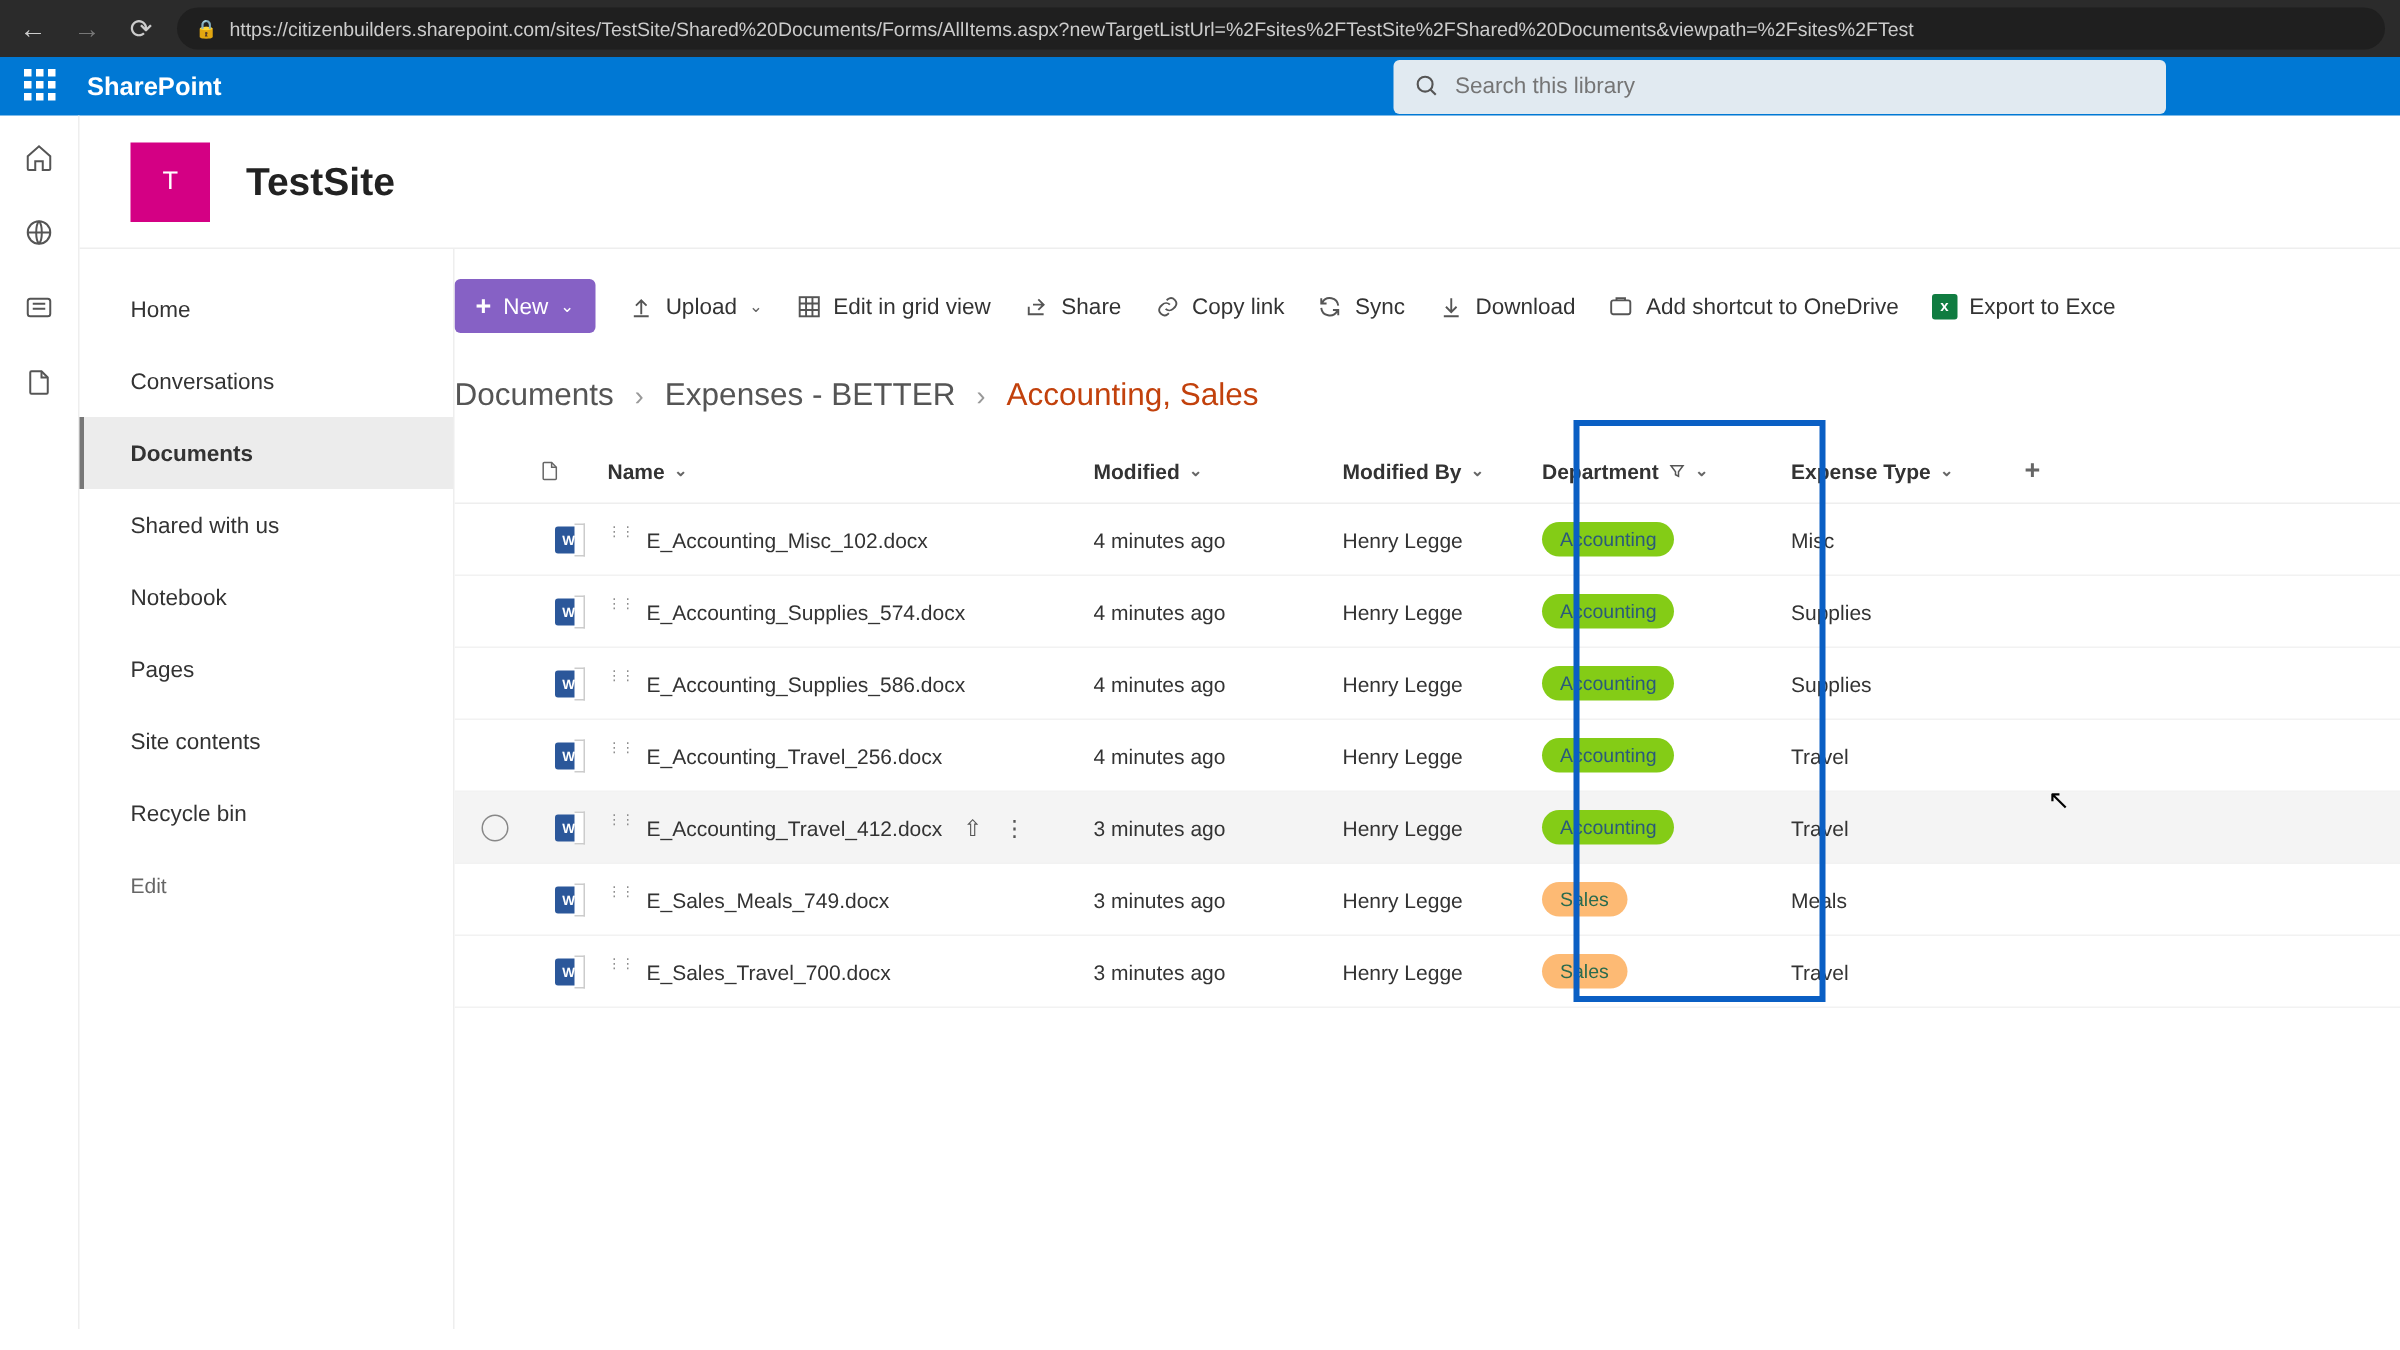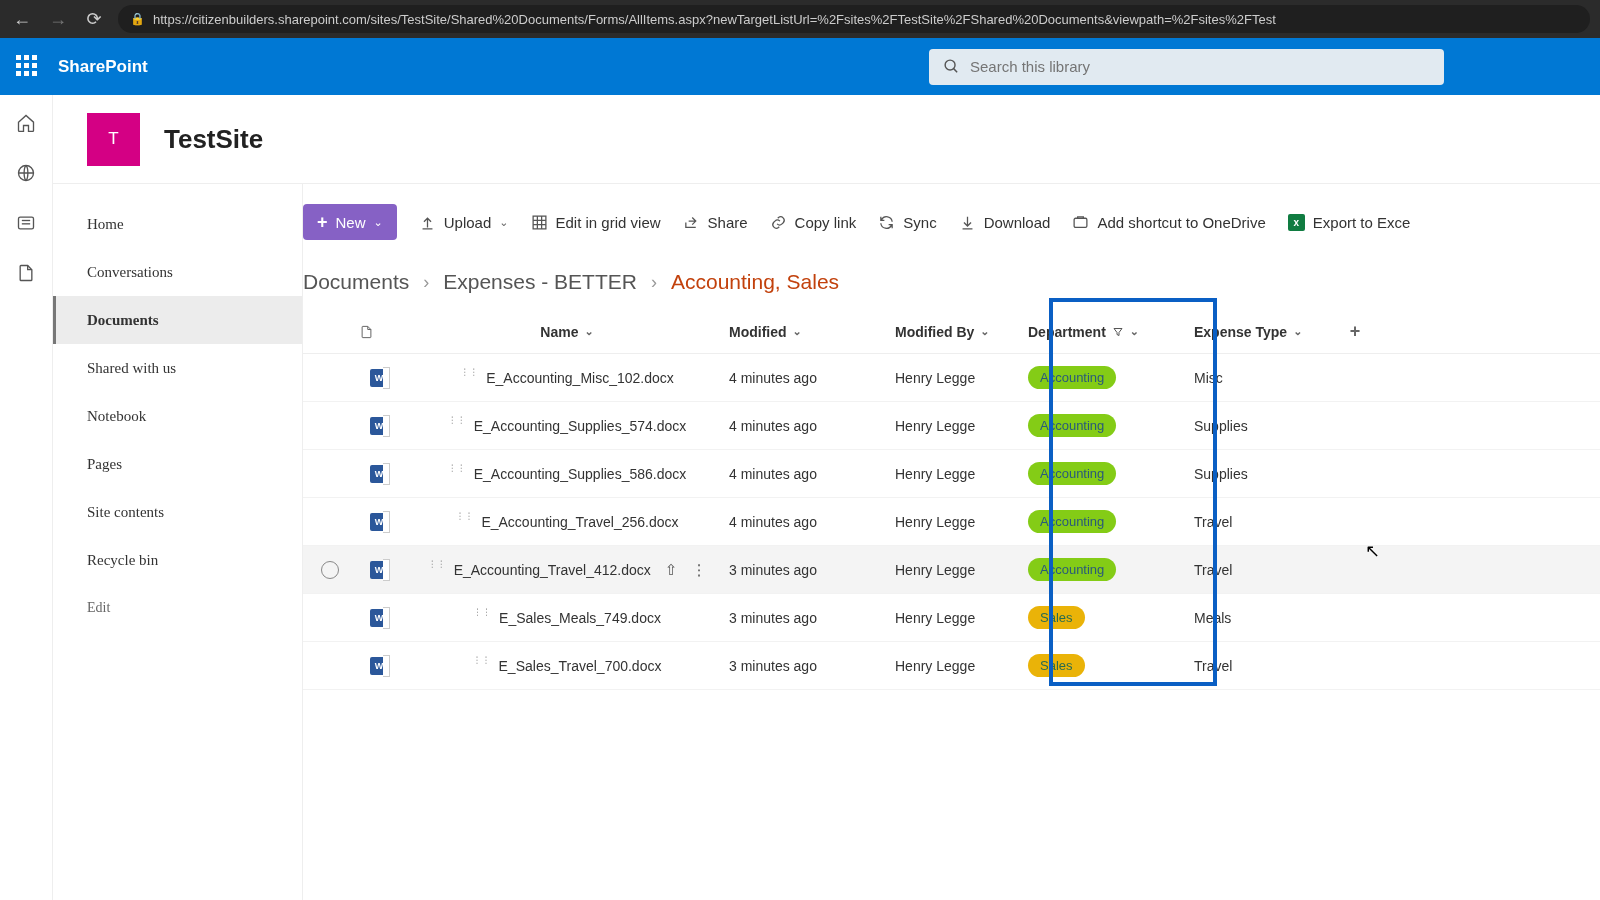--- a/index.html
+++ b/index.html
@@ -1,67 +1,67 @@
 <!DOCTYPE html>
 <html><head>
 <meta charset="utf-8">
 <style>
 * { box-sizing: border-box; margin: 0; padding: 0; font-family: "Segoe UI", sans-serif; }
 body { width: 1600px; height: 900px; overflow: hidden; background: #fff; }
 .browser-bar { background: #2b2b2b; height: 38px; display: flex; align-items: center; padding: 0 10px; gap: 12px; color: #ccc; }
 .browser-bar .nav-btn { width: 24px; text-align: center; font-size: 18px; cursor: pointer; }
 .address-bar { flex: 1; background: #1f1f1f; border-radius: 16px; height: 28px; display: flex; align-items: center; padding: 0 12px; gap: 8px; font-size: 13px; color: #ccc; overflow: hidden; white-space: nowrap; }
 .address-bar .lock { font-size: 12px; }
-.suite-bar { background: #0078d4; height: 57px; display: flex; align-items: center; color: #fff; padding: 0 16px; justify-content: center; }
+.suite-bar { background: #0078d4; height: 39px; display: flex; align-items: center; color: #fff; padding: 0 16px; justify-content: center; }
 .waffle { width: 24px; height: 24px; display: grid; grid-template-columns: repeat(3,5px); grid-template-rows: repeat(3,5px); gap: 3px; margin-right: 18px; cursor: pointer; }
 .waffle span { background: #fff; width: 5px; height: 5px; }
 .brand { font-size: 17px; font-weight: 600; }
 .search-wrap { margin-left: auto; margin-right: 140px; }
 .search-box { width: 515px; height: 36px; background: #e1eaf1; border-radius: 4px; display: flex; align-items: center; padding: 0 14px; gap: 10px; color: #555; font-size: 15px; }
 .search-box input { border: none; background: transparent; outline: none; flex: 1; font-size: 15px; color: #0c4a6e; }
 .app-body { display: flex; height: calc(900px - 38px - 53px); }
 .rail { width: 53px; border-right: 1px solid #eee; display: flex; flex-direction: column; align-items: center; padding-top: 18px; gap: 30px; color: #555; }
 .rail-icon { width: 20px; height: 20px; cursor: pointer; }
 .site-area { flex: 1; display: flex; flex-direction: column; }
 .site-header { height: 88px; display: flex; align-items: center; padding: 0 34px; gap: 24px; }
 .site-logo { width: 53px; height: 53px; background: #d40084; color: #fff; display: flex; align-items: center; justify-content: center; font-size: 17px; }
 .site-title { font-size: 26px; font-weight: 600; color: #222; }
 .content-row { display: flex; flex: 1; border-top: 1px solid #eee; }
 .left-nav { width: 250px; border-right: 1px solid #eee; padding-top: 16px; }
-.left-nav .nav-item { height: 48px; display: flex; align-items: center; padding: 0 34px; font-size: 15px; color: #333; cursor: pointer; font-family: Liberation Serif, serif; }
+.left-nav .nav-item { height: 48px; display: flex; align-items: center; padding: 0 34px; font-size: 15px; color: #333; cursor: pointer; }
 .left-nav .nav-item.active { background: #ececec; font-weight: 600; border-left: 3px solid #777; padding-left: 31px; }
 .left-nav .nav-item.edit { color: #666; font-size: 14px; }
 .main { flex: 1; padding: 18px 0 0 0; overflow: hidden; }
 .cmd-bar { display: flex; align-items: center; gap: 22px; padding: 0 0 0 0; height: 40px; margin-left: 0; }
 .cmd-new { background: #8661c5; color: #fff; height: 36px; padding: 0 14px; border-radius: 4px; display: flex; align-items: center; gap: 8px; font-size: 15px; cursor: pointer; margin-left: 0; }
 .cmd-item { display: flex; align-items: center; gap: 8px; font-size: 15px; color: #333; cursor: pointer; }
 .cmd-icon { width: 17px; height: 17px; display: inline-flex; align-items: center; justify-content: center; }
 .bc { display: flex; align-items: center; gap: 14px; font-size: 21px; color: #555; margin: 28px 0 16px 0; padding-left: 0; }
 .bc .crumb { cursor: pointer; }
 .bc .crumb.current { color: #c2410c; font-weight: 400; }
 .bc .sep { color: #999; font-size: 18px; }
 .table { }
 .thead { display: flex; align-items: center; height: 44px; border-bottom: 1px solid #eee; font-size: 14px; color: #333; font-weight: 600; }
 .col-sel { width: 56px; }
 .col-icon { width: 40px; text-align: center; }
-.col-name { width: 330px; padding-left: 6px; display: flex; align-items: center; gap: 6px; justify-content: center; }
+.col-name { width: 330px; padding-left: 6px; display: flex; align-items: center; gap: 6px; }
 .col-mod { width: 166px; }
 .col-by { width: 133px; }
 .col-dept { width: 166px; }
 .col-exp { width: 146px; }
 .th-wrap { display: flex; align-items: center; gap: 6px; cursor: pointer; }
 .chev { font-size: 11px; color: #666; }
 .trow { display: flex; align-items: center; height: 48px; border-bottom: 1px solid #f2f2f2; font-size: 14px; color: #333; }
 .trow.hover { background: #f4f4f4; }
 .radio { width: 18px; height: 18px; border: 1.5px solid #888; border-radius: 50%; margin-left: 18px; }
 .wicon { width: 18px; height: 18px; background: #2b579a; border-radius: 2px; display: inline-flex; align-items: center; justify-content: center; color: #fff; font-size: 9px; font-weight: bold; position: relative; }
 .wicon::after { content:""; position:absolute; right:-2px; top:-2px; bottom:-2px; width:6px; background:#fff; border:1px solid #ccc; border-left:none; }
 .pill { display: inline-block; padding: 4px 12px; border-radius: 14px; font-size: 13px; }
 .pill.acc { background: #84cc16; color: #2a5a7a; }
-.pill.sal { background: #eab308; color: #2a6b4e; }
+.pill.sal { background: #fdba74; color: #2a6b4e; }
 .highlight-box { position: absolute; border: 4px solid #0a5fc4; pointer-events: none; }
 .row-actions { display: flex; gap: 14px; color: #555; margin-left: 8px; }
 .row-actions span { cursor: pointer; font-size: 15px; }
 .main-inner { padding-left: 0; position: relative; }
 .table-scroll { position: relative; }
 .cursor { position: absolute; font-size: 18px; color: #000; pointer-events: none; }
 .thead .col-exp { display:flex; align-items:center; }
 .add-col { width: 30px; text-align:center; color:#666; font-size:18px; cursor:pointer; }
 svg { display:block; }
 .excel-icon { width:17px; height:17px; background:#107c41; border-radius:2px; display:inline-flex; align-items:center; justify-content:center; color:#fff; font-size:10px; font-weight:bold; }

